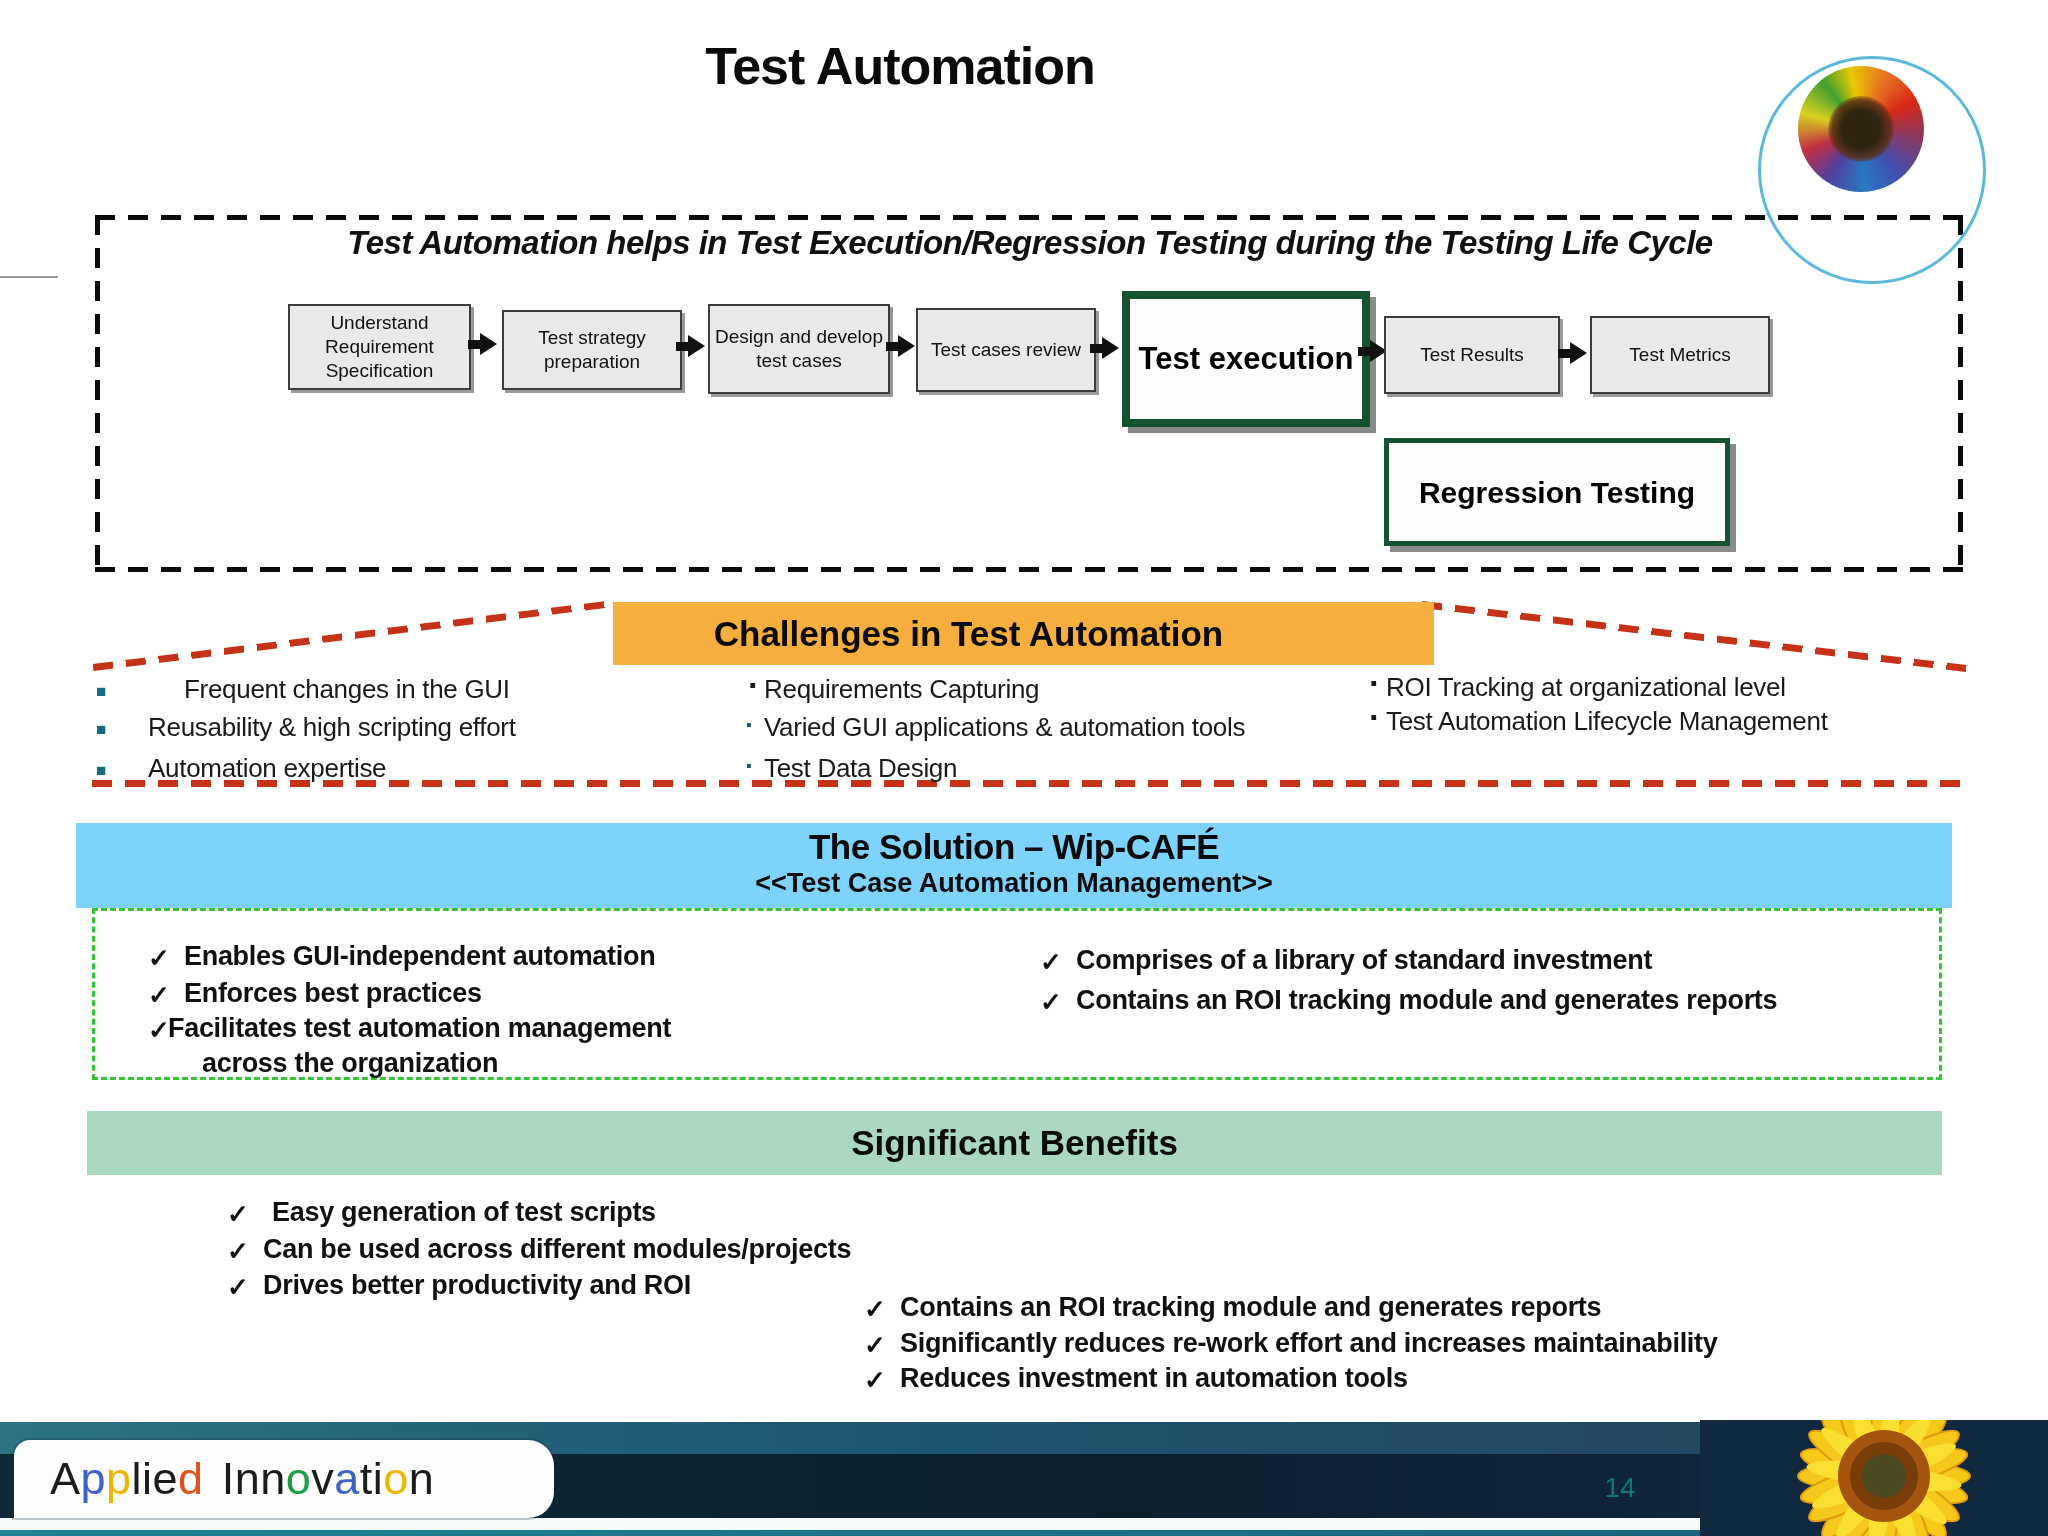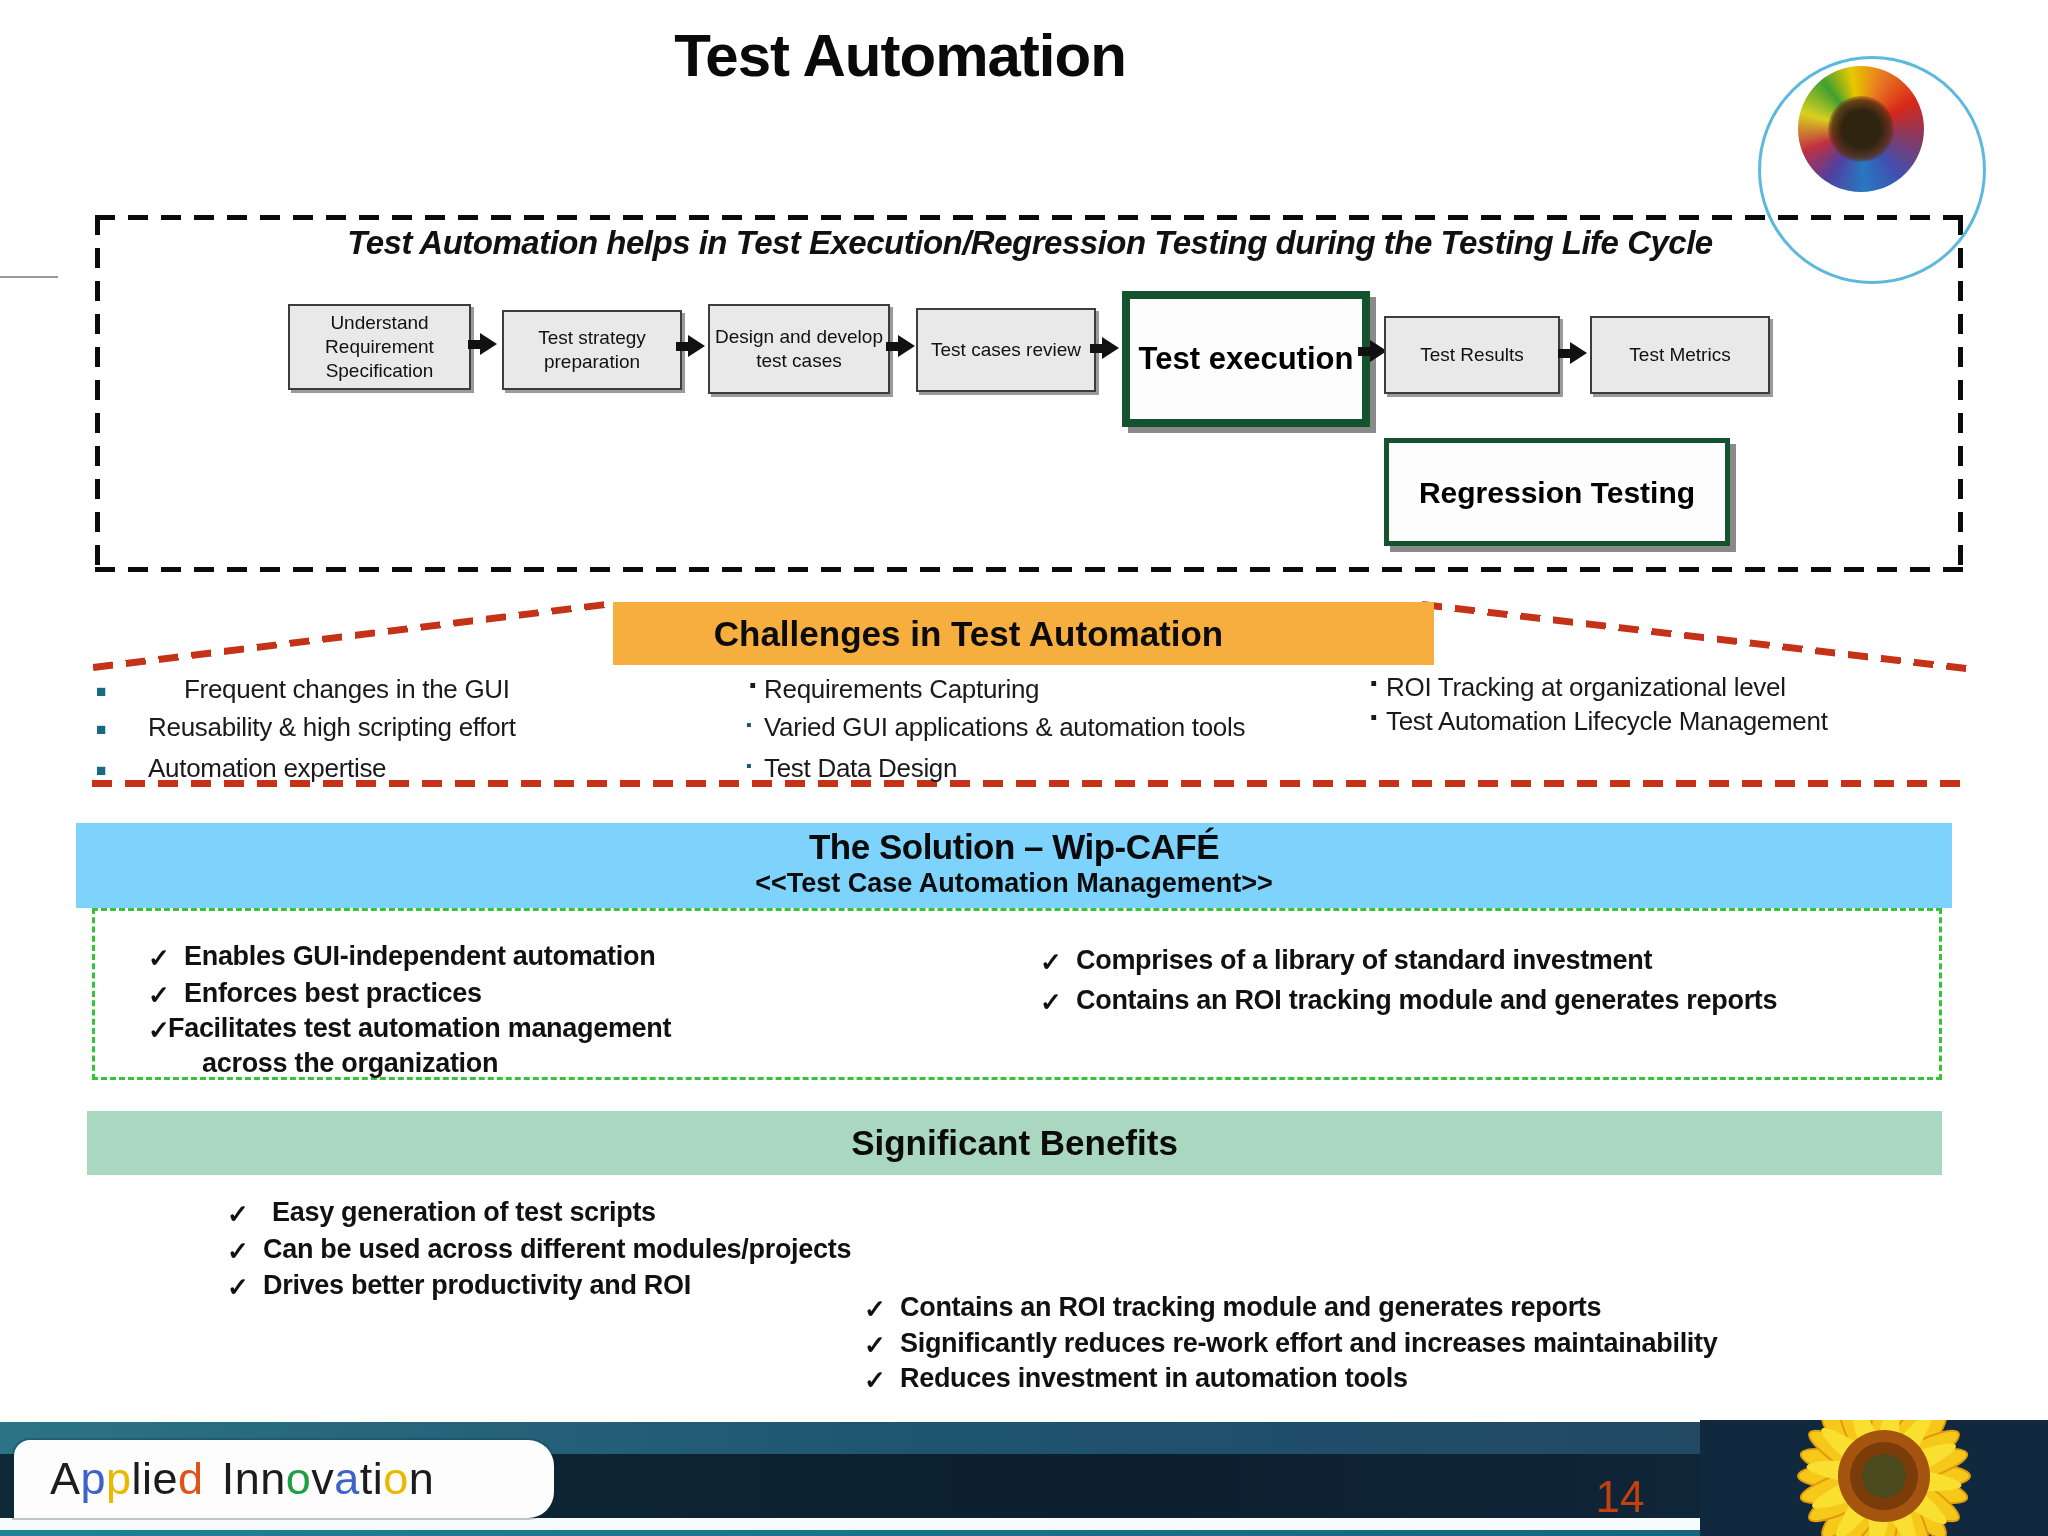--- a/index.html
+++ b/index.html
@@ -1,21 +1,21 @@
 <!DOCTYPE html>
 <html><head>
 <meta charset="utf-8">
 <style>
   html,body{margin:0;padding:0;background:#777;}
   #slide{position:relative;width:2048px;height:1536px;background:#ffffff;overflow:hidden;
          font-family:"Liberation Sans",sans-serif;color:#111;}
   .abs{position:absolute;}
 
   
-  .slide-title{left:430px;top:21px;width:940px;text-align:center;font-size:60px;font-weight:bold;
+  .slide-title{left:430px;top:36px;width:940px;text-align:center;font-size:52px;font-weight:bold;
                letter-spacing:-1px;color:#0a0a0a;}
 
   
   .logo-ring{left:1758px;top:56px;width:222px;height:222px;border:3px solid #5cb9dd;border-radius:50%;z-index:6;}
   .logo-flower{left:1798px;top:66px;width:126px;height:126px;border-radius:50%;z-index:7;
     background:conic-gradient(from -10deg,#e8c800,#e87820 9%,#d82818 20%,#8a3860 30%,#4050b0 42%,#2878c0 52%,#5040a0 62%,#c03040 72%,#d8d020 82%,#40a030 92%,#e8c800);}
   .logo-flower::after{content:"";position:absolute;left:24%;top:24%;width:52%;height:52%;border-radius:50%;
     background:radial-gradient(circle,#2e2410 0 40%,rgba(90,45,20,.85) 62%,rgba(90,45,20,0) 75%);}
 
   
@@ -69,21 +69,21 @@
            background:linear-gradient(90deg,#0e2a36,#0c1f2f 55%,#112a3e);}
   .ft-white{left:0;top:1518px;width:2048px;height:12px;background:#f7fbfc;}
   .ft-teal{left:0;top:1530px;width:2048px;height:6px;background:linear-gradient(90deg,#1f8296,#145e78);}
   .brand-box{left:14px;top:1440px;width:540px;height:78px;background:#fdfdfd;
              border-radius:16px 26px 26px 0;box-shadow:0 0 0 2px rgba(10,40,55,.25);
              display:flex;align-items:center;z-index:3;}
   .brand{font-size:45px;letter-spacing:0.5px;color:#1c1c1c;padding-left:36px;white-space:nowrap;}
   .brand span{display:inline;}
   .bl-blue{color:#3f62c9;} .bl-yellow{color:#eab800;} .bl-orange{color:#e0521c;} .bl-green{color:#1f9e45;}
   .bl-gap{margin-left:18px;}
-  .page-num{left:1560px;top:1472px;width:120px;text-align:center;font-size:44px;color:#c2410c;z-index:4;}
+  .page-num{left:1560px;top:1472px;width:120px;text-align:center;font-size:28px;color:#0f766e;z-index:4;}
   .sunflower{left:1700px;top:1420px;z-index:5;}
 
   .edge-line{left:0;top:276px;width:58px;height:2px;background:#9a9a9a;}
 </style>
 </head>
 <body>
 
 <div id="slide">
 
   <div class="abs slide-title">Test Automation</div>

